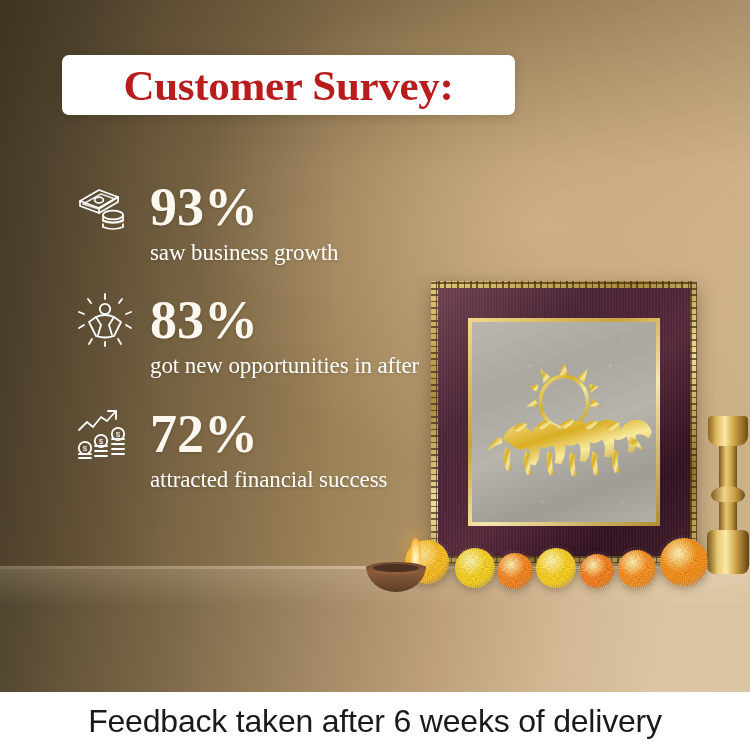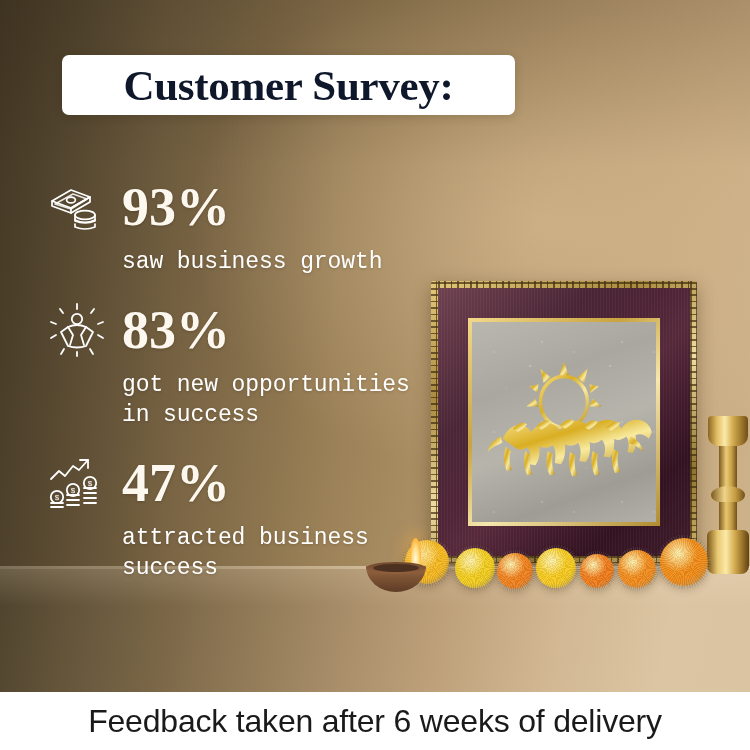--- a/index.html
+++ b/index.html
@@ -69,31 +69,32 @@
     display: flex;
     align-items: center;
     justify-content: center;
     box-shadow: 0 2px 10px rgba(40,28,12,0.18);
   }
   .title-text {
     font-family: "Liberation Serif", "DejaVu Serif", serif;
     font-weight: 700;
     font-size: 43px;
     letter-spacing: -0.3px;
-    color: #0f172a;
+    color: #b91c1c;
     white-space: nowrap;
     line-height: 1;
   }
 
   
   .stats {
     position: absolute;
     left: 0;
     top: 178px;
     width: 430px;
+    padding-left: 28px;
   }
   .stat-row {
     position: relative;
     margin-bottom: 24px;
   }
   .stat-head {
     display: flex;
     align-items: center;
     gap: 14px;
     padding-left: 46px;
@@ -110,23 +111,23 @@
   .stat-pct {
     font-family: "Liberation Serif", "DejaVu Serif", serif;
     font-weight: 700;
     font-size: 54px;
     line-height: 1;
     color: #fdf8ef;
     letter-spacing: 0px;
     text-shadow: 0 1px 3px rgba(50,34,14,0.28);
   }
   .stat-desc {
-    margin-top: 12px;
+    margin-top: 2px;
     padding-left: 122px;
-    font-family: Liberation Mono, monospace;
+    font-family: Liberation Serif, serif;
     font-weight: 300;
     font-size: 23px;
     line-height: 1.28;
     color: #ffffff;
     letter-spacing: -0.1px;
     text-shadow: 0 1px 3px rgba(50,34,14,0.25);
     max-width: 330px;
   }
 
   
@@ -458,43 +459,43 @@
             <path d="M49 22 L54 20"></path>
             <path d="M7 33 L2 36"></path>
             <path d="M49 33 L54 36"></path>
             <path d="M15 47 L12 52"></path>
             <path d="M41 47 L44 52"></path>
             <path d="M28 50 L28 54"></path>
           </svg>
         </span>
         <span class="stat-pct">83%</span>
       </div>
-      <div class="stat-desc">got new opportunities in success</div>
+      <div class="stat-desc">got new opportunities in after</div>
     </div>
 
     <div class="stat-row">
       <div class="stat-head">
         <span class="stat-icon">
           <svg width="58" height="52" viewBox="0 0 58 52" fill="none" stroke="#ffffff" stroke-width="1.8" stroke-linecap="round" stroke-linejoin="round">
             <path d="M3 22 L11 14 L17 19 L25 9 L31 13 L40 3"></path>
             <path d="M32 3 L40 3 L40 11"></path>
             <circle cx="9" cy="40" r="6.2"></circle>
             <text x="9" y="43.4" font-family="Liberation Sans, sans-serif" font-size="8" fill="#ffffff" stroke="none" text-anchor="middle">$</text>
             <circle cx="25" cy="33" r="6.2"></circle>
             <text x="25" y="36.4" font-family="Liberation Sans, sans-serif" font-size="8" fill="#ffffff" stroke="none" text-anchor="middle">$</text>
             <circle cx="42" cy="26" r="6.2"></circle>
             <text x="42" y="29.4" font-family="Liberation Sans, sans-serif" font-size="8" fill="#ffffff" stroke="none" text-anchor="middle">$</text>
             <path d="M19 38 L31 38 M19 43 L31 43 M19 48 L31 48"></path>
             <path d="M36 31 L48 31 M36 36 L48 36 M36 41 L48 41 M36 46 L48 46"></path>
             <path d="M3 46 L15 46 M3 50 L15 50"></path>
           </svg>
         </span>
-        <span class="stat-pct">47%</span>
+        <span class="stat-pct">72%</span>
       </div>
-      <div class="stat-desc">attracted business success</div>
+      <div class="stat-desc">attracted financial success</div>
     </div>
 
   </div>
 
   <div class="footer">
     <span class="footer-text">Feedback taken after 6 weeks of delivery</span>
   </div>
 
 </div>
 

